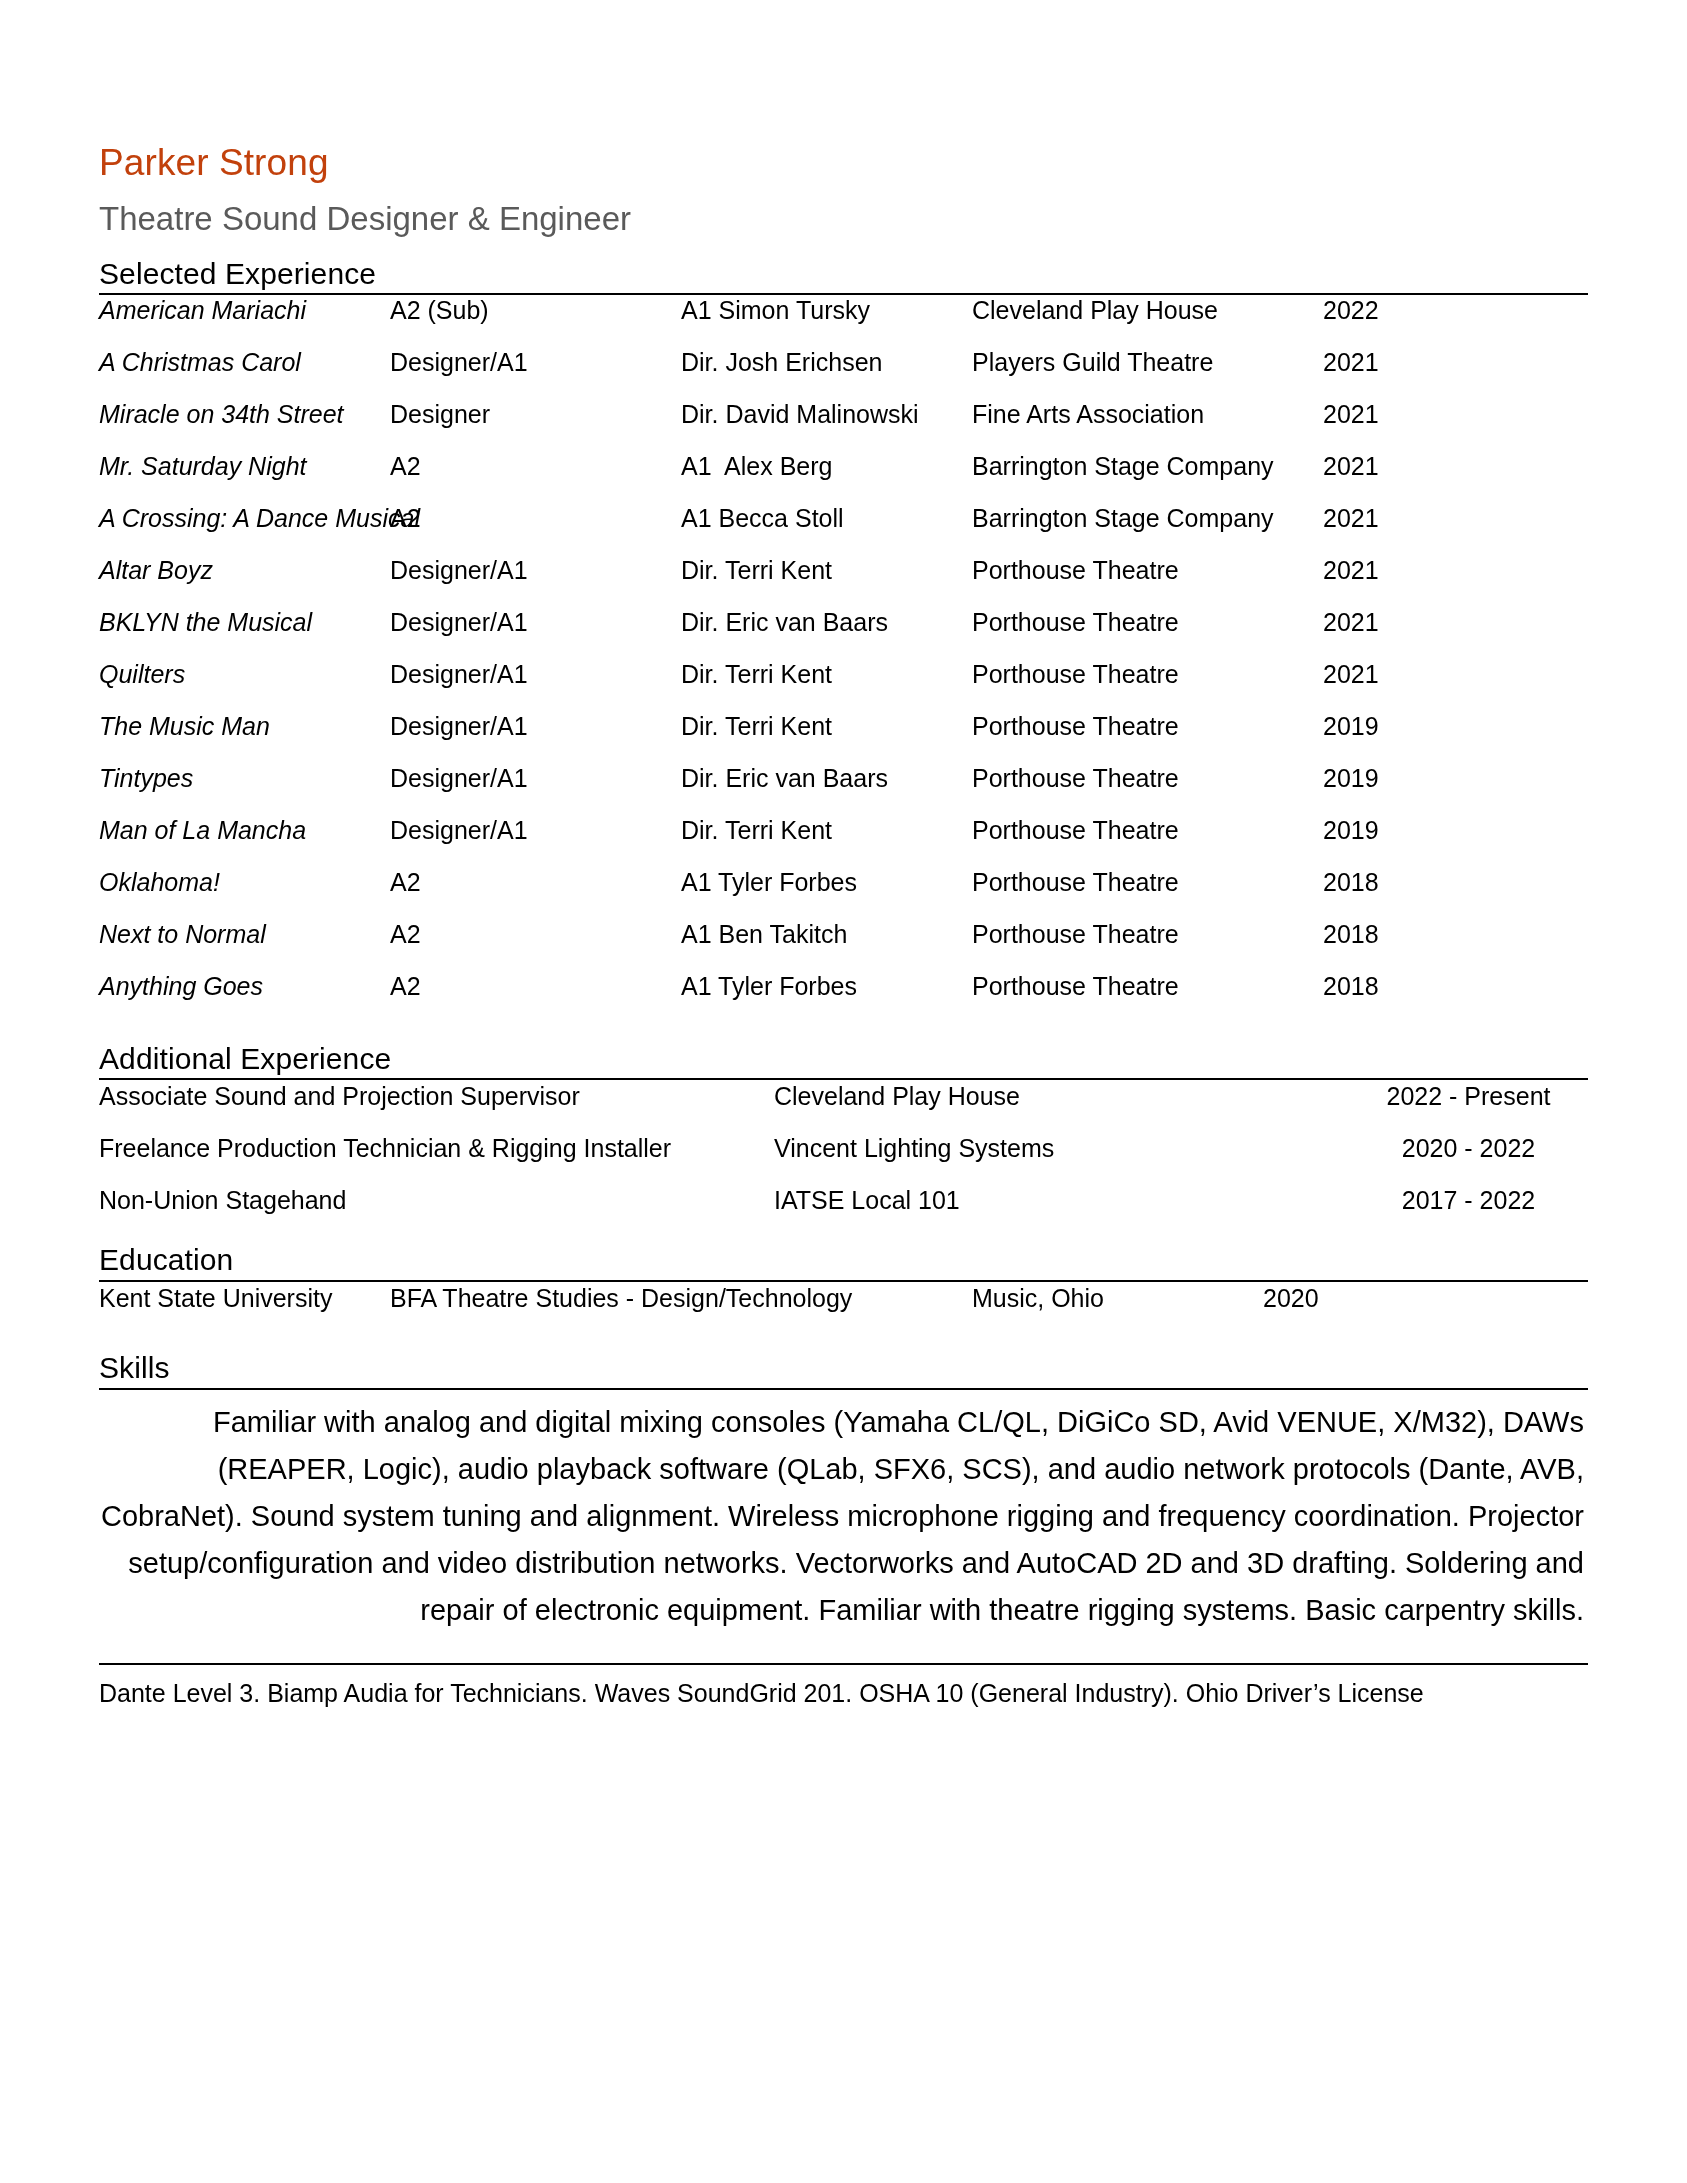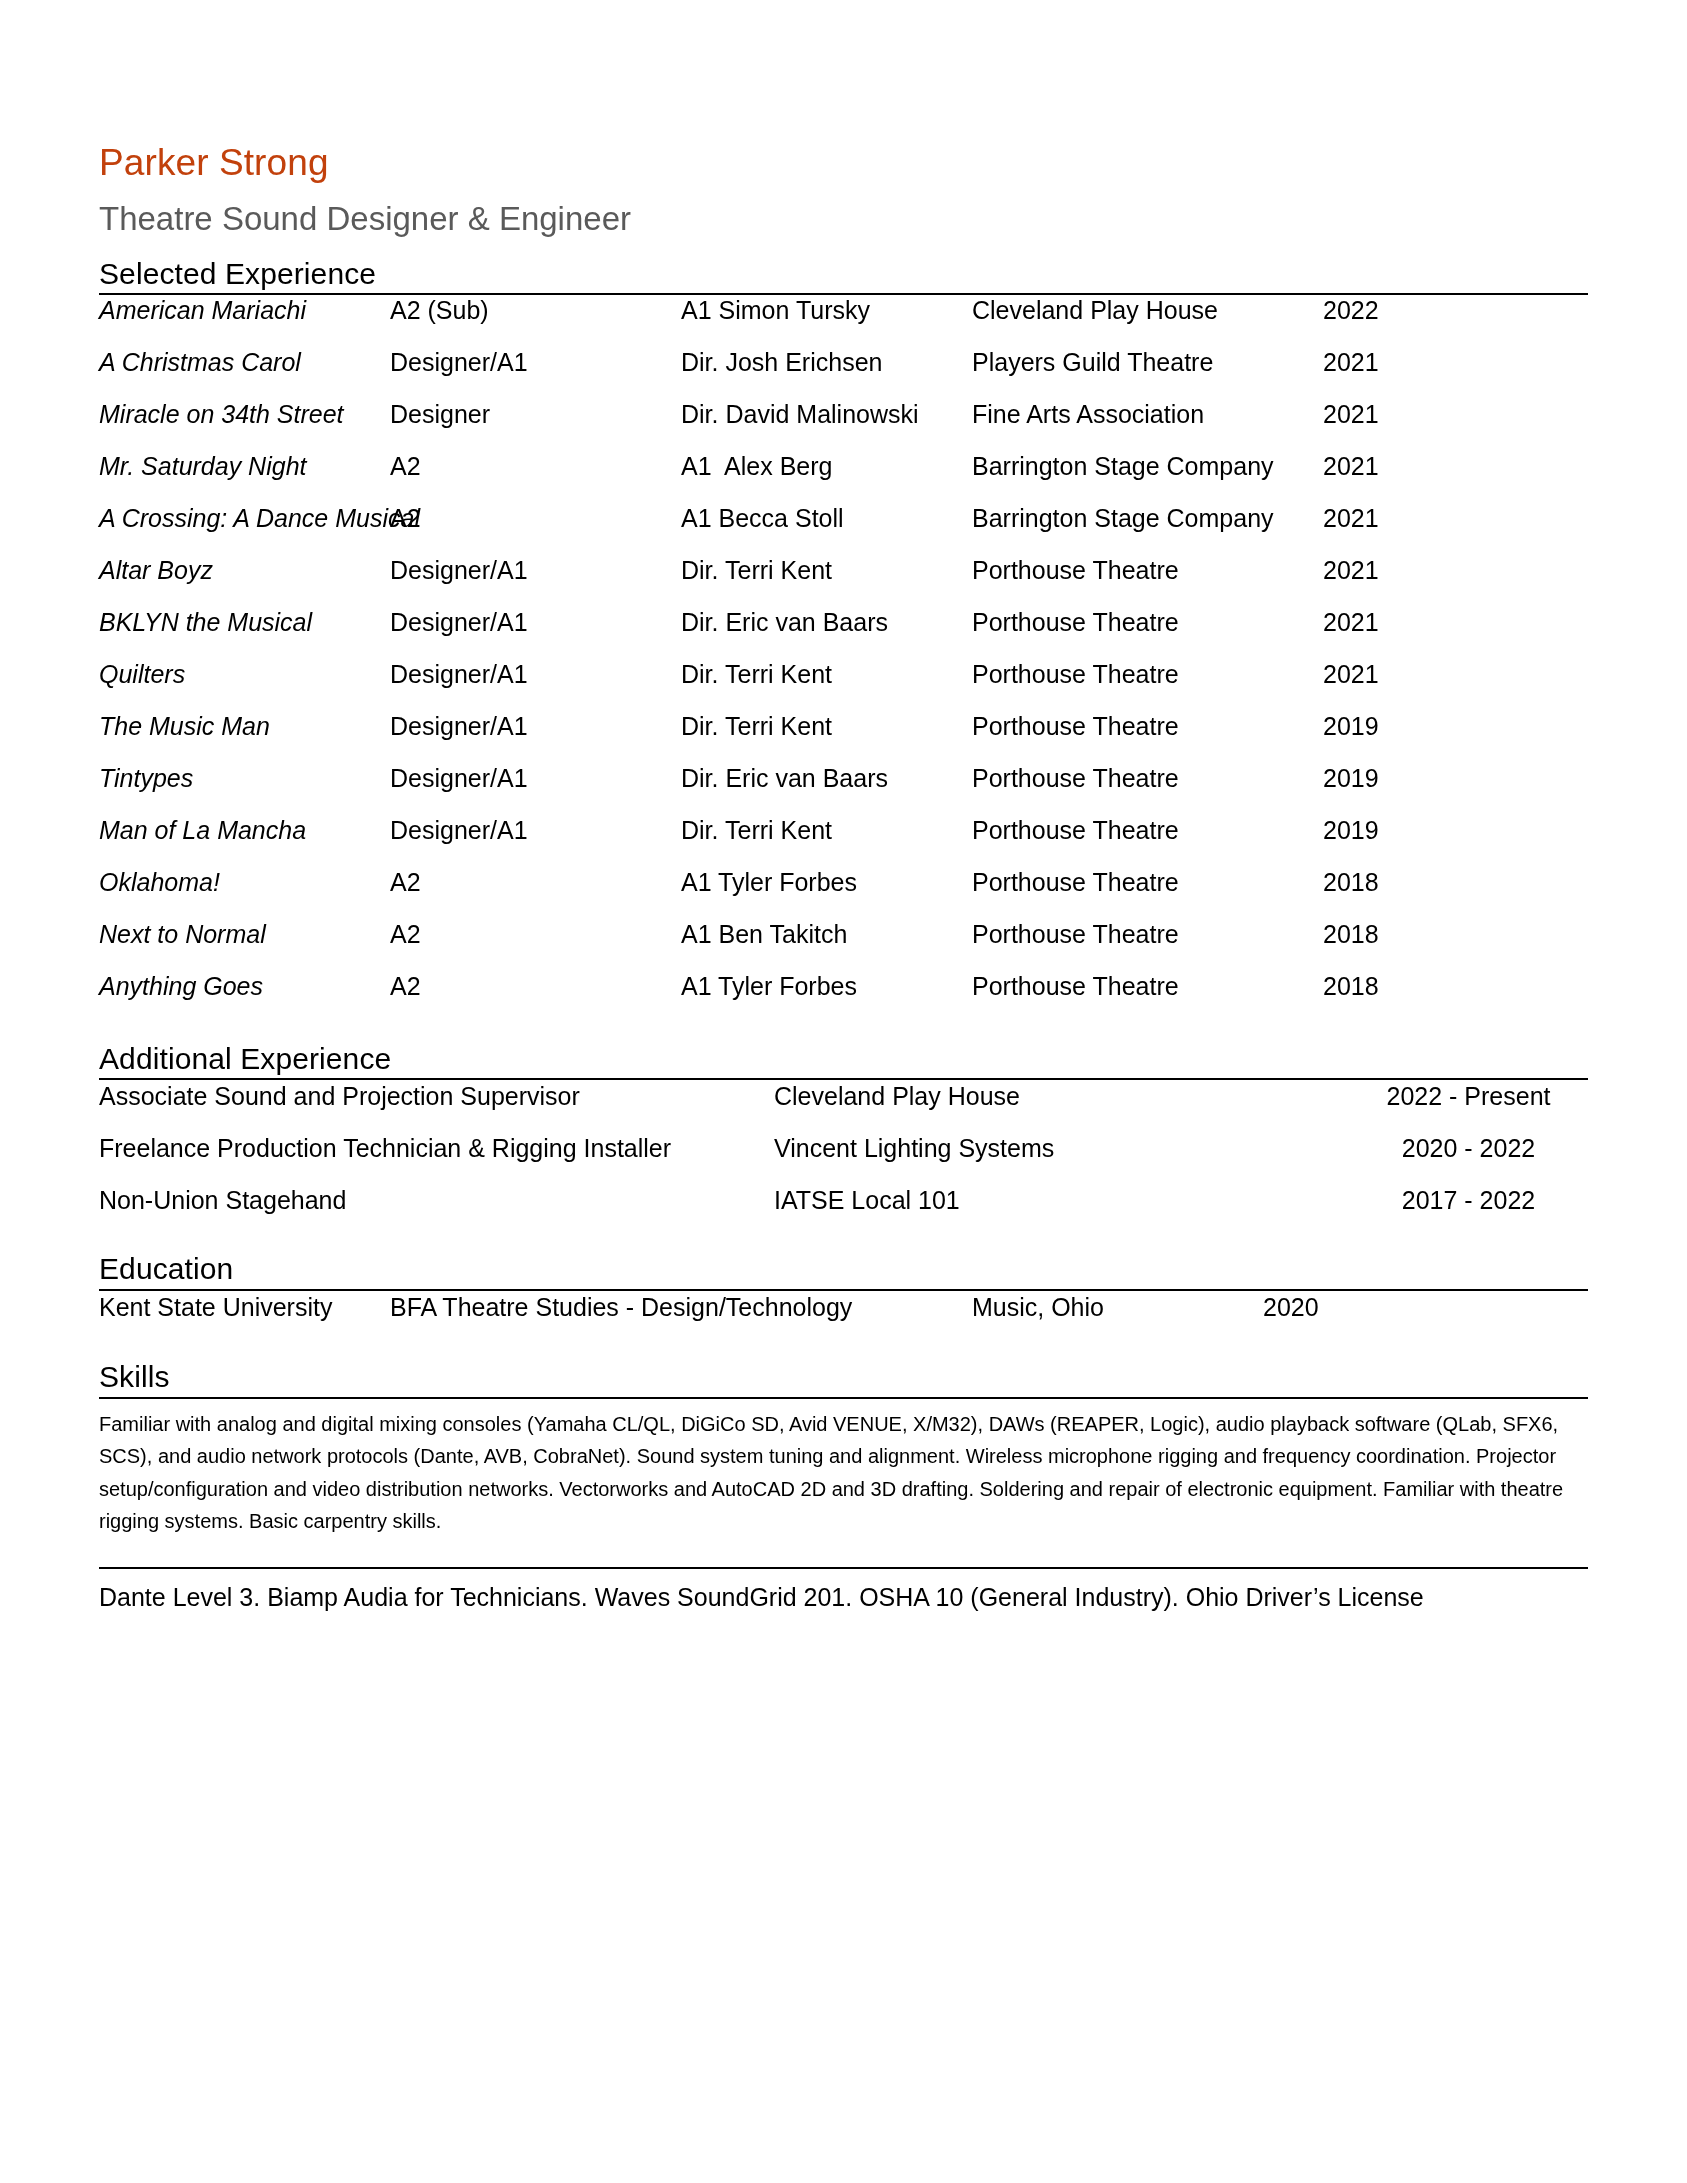--- a/index.html
+++ b/index.html
@@ -90,35 +90,35 @@
   
   .edu-school { width: 291px; }
   .edu-degree { width: 582px; }
   .edu-loc    { width: 291px; }
   .edu-year   { width: 132px; }
 
   .section-exp .rows { margin-top: 2.6px; }
 
   
   .para {
-    font-size: 20px;
+    font-size: 29px;
     line-height: 1.62;
     margin: 9.3px 0 0 0;
     width: 1485px;
-    text-align: left;
+    text-align: right;
   }
   .para-cert {
     font-size: 25px;
     line-height: 1.5;
     margin: 10.6px 0 0 0;
     width: 1485px;
   }
 
   .section-additional { margin-top: 17px; }
-  .section-education  { margin-top: 13px; }
+  .section-education  { margin-top: 4px; }
   .section-skills     { margin-top: 14.6px; }
   .section-certs      { margin-top: 29px; }
 </style>
 </head>
 <body>
 
 <div class="page">
 
   <div>
     <h1 class="doc-name">Parker Strong</h1>

